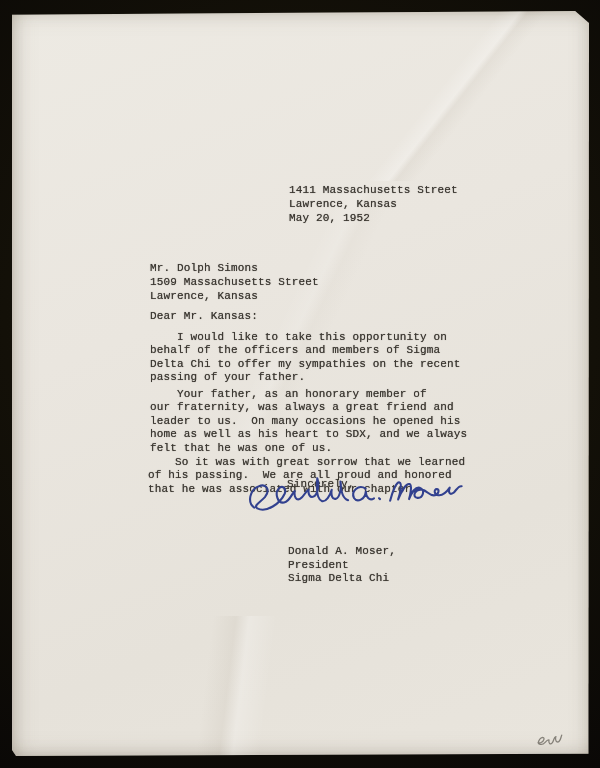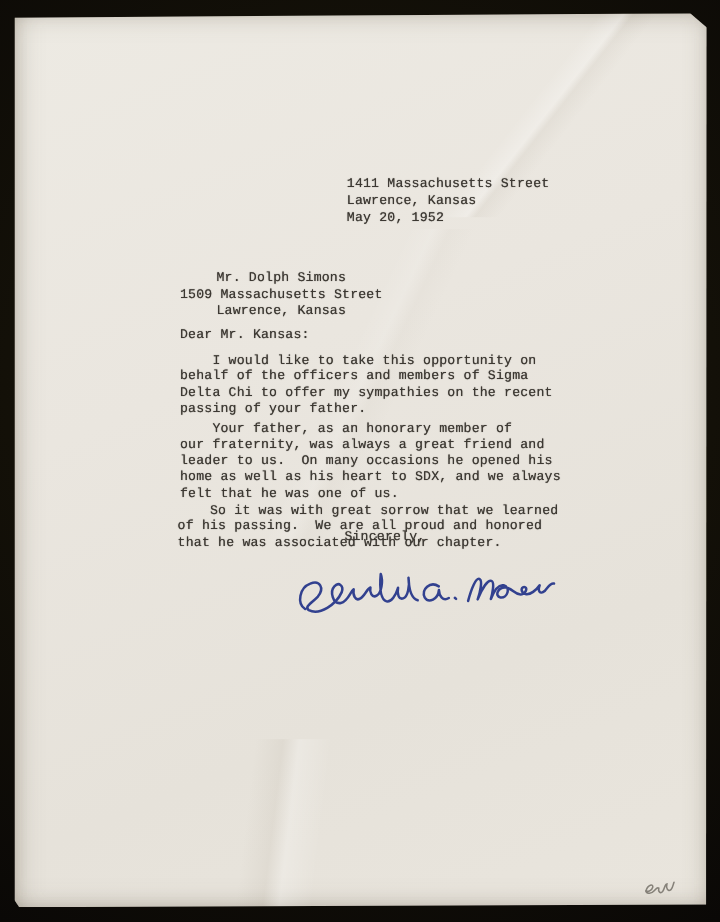--- a/index.html
+++ b/index.html
@@ -48,25 +48,26 @@
     background: linear-gradient(97deg, transparent 44%, rgba(150,138,120,0.2) 49%, rgba(255,255,255,0.5) 52%, transparent 58%);
     opacity: 0.45;
   }
   .typed {
     position: absolute;
     color: #3c3832;
     font-size: 11px;
     letter-spacing: 0.15px;
     white-space: pre;
     text-shadow: 0 0 0.7px rgba(58, 54, 48, 0.85);
+    margin-top: 36px;
   }
   .addr { line-height: 14px; }
   .para { line-height: 13.4px; }
   .return-address   { left: 277px; top: 136px; }
-  .recipient        { left: 138px; top: 214px; text-align: center; }
+  .recipient        { left: 138px; top: 214px; }
   .salutation       { left: 138px; top: 262px; line-height: 14px; }
   .paragraph-1      { left: 138px; top: 284px; }
   .paragraph-2      { left: 138px; top: 341px; }
   .paragraph-3      { left: 136px; top: 409px; }
   .closing          { left: 275px; top: 430px; line-height: 14px; }
   .signature-svg {
     position: absolute;
     left: 232px;
     top: 462px;
     transform: rotate(-2deg);
@@ -130,20 +131,23 @@
           C115,11 107,18 110,25 C113,30 121,27 122,19 C122,24 125,29 130,26 M135,26 L136,27"></path>
         <path d="M146,29
           C149,19 153,10 156,11 C159,12 156,23 154,28 C158,19 163,12 166,13
           C169,14 166,25 165,28 C168,21 172,16 176,17 C182,19 179,28 173,27
           C168,26 171,18 178,19 C184,20 185,26 191,25 C195,24 196,19 193,19
           C190,19 190,24 194,25 C198,26 203,22 206,18 C204,23 206,26 210,23
           C213,20 215,16 218,17"></path>
       </g>
     </svg>
 
+    <div class="typed signature-block">Donald A. Moser,
+President
+Sigma Delta Chi</div>
 
     <svg class="pencil-svg" width="32" height="20" viewBox="0 0 32 20" role="img" aria-label="ew">
       <path fill="none" stroke="#6e6a62" stroke-width="1.3" stroke-linecap="round" d="M4,12 C6,6 11,6 10,9 C9,12 5,13 4,11 C4,14 8,15 11,12
            C13,10 14,9 15,10 C14,13 16,15 18,13 C20,11 20,7 22,7
            C21,10 22,14 25,12 C27,10 27,8 28,6"></path>
     </svg>
 
   </div>
 </div>
 

